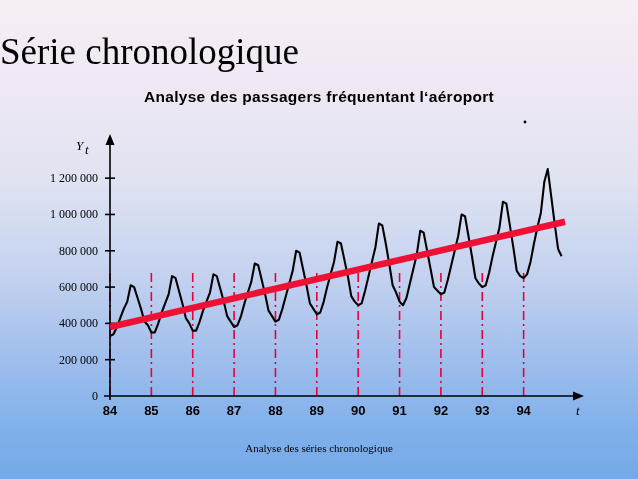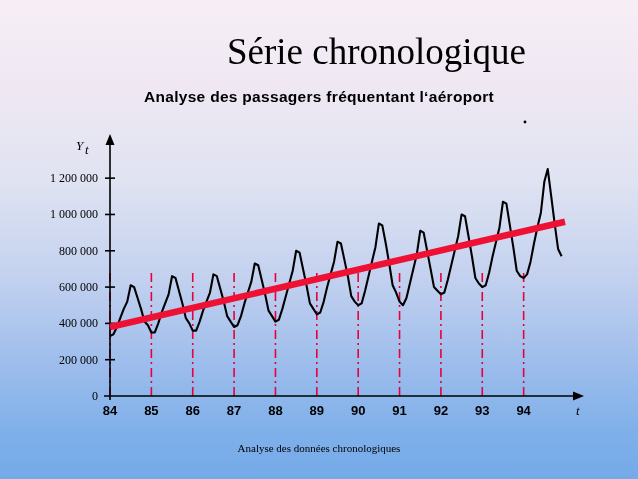--- a/index.html
+++ b/index.html
@@ -17,21 +17,21 @@
     width: 638px;
     height: 479px;
     background: linear-gradient(to bottom, #f7eef5 0%, #efe8f3 18%, #dfe3f2 38%, #c3d1ef 58%, #9dbdec 76%, #7fb0ea 90%, #74aae8 100%);
     overflow: hidden;
   }
   #title {
     position: absolute;
     top: 30px;
     left: 0;
     width: 526px;
-    text-align: right;
+    text-align: left;
     font-family: "Liberation Serif", serif;
     font-size: 37px;
     color: #000000;
     letter-spacing: 0px;
   }
   #subtitle {
     position: absolute;
     top: 86px;
     left: 0;
     width: 638px;
@@ -130,15 +130,15 @@
       <text x="482.2727272727273" y="415" text-anchor="middle" class="xlabel-text">93</text>
       <text x="523.6363636363636" y="415" text-anchor="middle" class="xlabel-text">94</text>
       <text x="76" y="150" class="axis-name">Y</text>
       <text x="85" y="154" class="axis-name" font-size="9">t</text>
       <text x="576" y="415" class="axis-name">t</text>
       <path d="M110.00,336.09 L113.43,334.28 L116.91,327.02 L120.34,317.94 L123.77,308.86 L127.25,301.60 L130.68,285.26 L134.12,287.08 L137.59,297.97 L141.02,308.86 L144.46,321.57 L147.93,325.20 L151.36,332.46 L154.80,332.46 L158.27,323.38 L161.70,312.49 L165.14,303.42 L168.61,294.34 L172.05,276.18 L175.48,278.00 L178.95,290.71 L182.39,303.42 L185.82,317.94 L189.29,323.38 L192.73,330.65 L196.16,330.65 L199.63,321.57 L203.07,310.68 L206.50,301.60 L209.98,292.52 L213.41,274.37 L216.84,276.18 L220.32,288.89 L223.75,301.60 L227.18,316.12 L230.66,321.57 L234.09,327.02 L237.52,325.20 L241.00,316.12 L244.43,303.42 L247.87,292.52 L251.34,281.63 L254.77,263.48 L258.21,265.29 L261.68,279.82 L265.11,294.34 L268.55,310.68 L272.02,316.12 L275.45,321.57 L278.89,319.75 L282.36,308.86 L285.80,296.15 L289.23,283.45 L292.70,270.74 L296.14,250.77 L299.57,252.58 L303.04,268.92 L306.48,285.26 L309.91,303.42 L313.38,308.86 L316.82,314.31 L320.25,312.49 L323.73,301.60 L327.16,287.08 L330.59,274.37 L334.07,261.66 L337.50,241.69 L340.93,243.51 L344.41,259.85 L347.84,276.18 L351.27,296.15 L354.75,301.60 L358.18,305.23 L361.62,303.42 L365.09,290.71 L368.52,276.18 L371.96,261.66 L375.43,247.14 L378.86,223.54 L382.30,225.35 L385.77,243.51 L389.20,263.48 L392.64,285.26 L396.11,292.52 L399.55,301.60 L402.98,305.23 L406.45,297.97 L409.89,283.45 L413.32,268.92 L416.79,254.40 L420.23,230.80 L423.66,232.62 L427.13,250.77 L430.57,268.92 L434.00,287.08 L437.48,290.71 L440.91,294.34 L444.34,292.52 L447.82,279.82 L451.25,265.29 L454.68,250.77 L458.16,236.25 L461.59,214.46 L465.02,216.28 L468.50,236.25 L471.93,256.22 L475.37,278.00 L478.84,283.45 L482.27,287.08 L485.71,285.26 L489.18,272.55 L492.61,256.22 L496.05,241.69 L499.52,227.17 L502.95,201.75 L506.39,203.57 L509.86,225.35 L513.30,247.14 L516.73,270.74 L520.20,276.18 L523.64,278.00 L527.07,274.37 L530.54,261.66 L533.98,243.51 L537.41,227.17 L540.88,212.65 L544.32,181.78 L547.75,169.08 L551.23,196.31 L554.66,223.54 L558.09,248.95 L561.57,256.22 " fill="none" stroke="#000000" stroke-width="2.1" stroke-linejoin="round"></path>
       <line x1="110" y1="327.0153846153846" x2="565" y2="221.72307692307692" stroke="#ee1133" stroke-width="6.5" stroke-linecap="butt"></line>
       <circle cx="525" cy="122" r="1.4" fill="#000"></circle>
     </svg>
 
-  <div id="footer">Analyse des données chronologiques</div>
+  <div id="footer">Analyse des séries chronologique</div>
 
 </div>
 
 </body></html>

